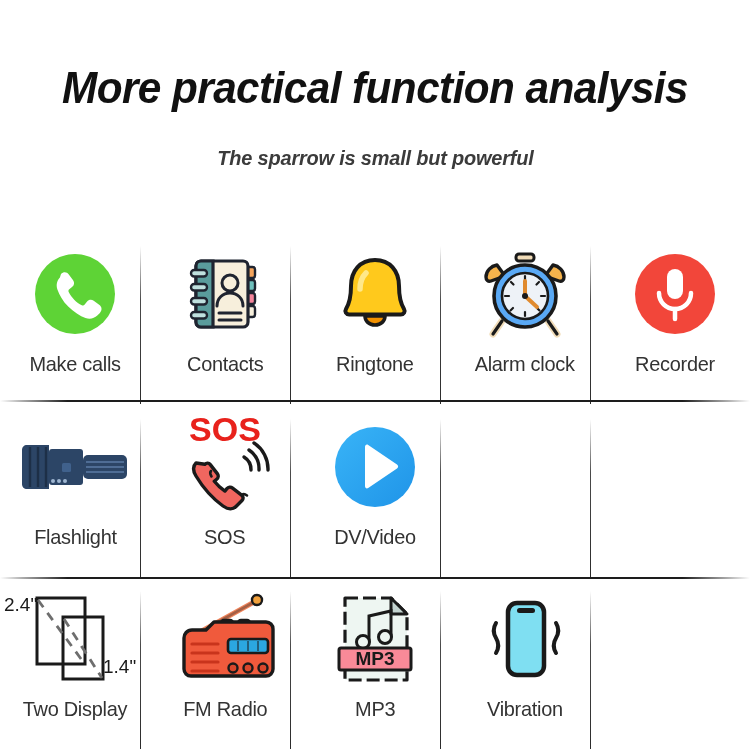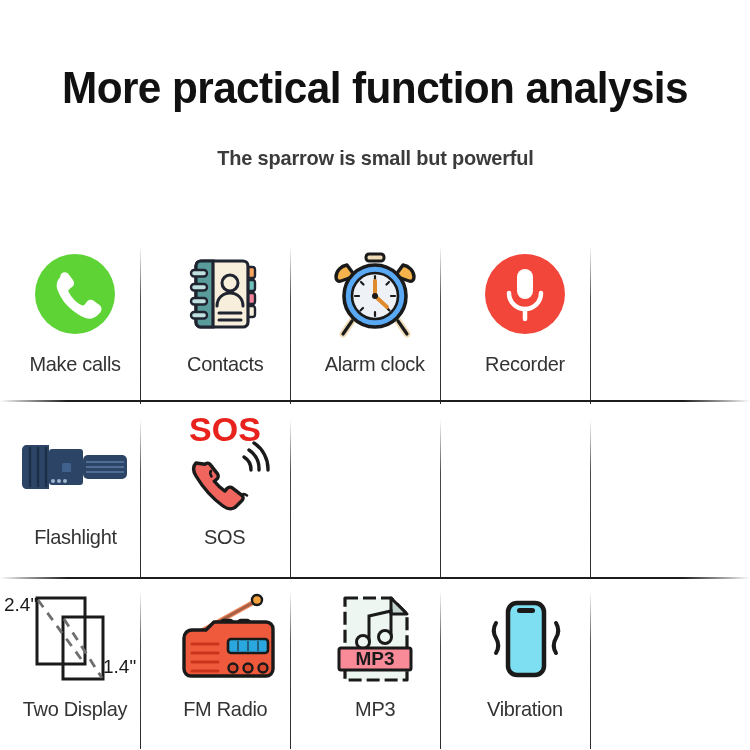--- a/index.html
+++ b/index.html
@@ -21,20 +21,21 @@
 
   
   .header {
     position: absolute;
     top: 0; left: 0;
     width: 750px;
     height: 232px;
     display: flex;
     flex-direction: column;
     align-items: center;
+    font-style: italic;
   }
   .title {
     margin-top: 62px;
     font-size: 45px;
     font-weight: 700;
     color: #111111;
     letter-spacing: -0.6px;
     white-space: nowrap;
     transform: scaleX(0.94);
     transform-origin: center;
@@ -170,20 +171,30 @@
             </g>
             <circle cx="53" cy="37" r="8" fill="none" stroke="#1f2430" stroke-width="3"></circle>
             <path d="M40 60c0-8 6-13 13-13s13 5 13 13" fill="none" stroke="#1f2430" stroke-width="3" stroke-linecap="round"></path>
             <line x1="42" y1="67" x2="64" y2="67" stroke="#1f2430" stroke-width="3" stroke-linecap="round"></line>
             <line x1="42" y1="74" x2="64" y2="74" stroke="#1f2430" stroke-width="3" stroke-linecap="round"></line>
           </svg>
         </div>
         <div class="cell-label">Contacts</div>
       </div>
 
+      <div class="cell">
+        <div class="icon-wrap">
+          <svg width="94" height="94" viewBox="0 0 94 94">
+            <path d="M47 78c-6 0-10-4-10-9h20c0 5-4 9-10 9z" fill="#f29100" stroke="#1a1a1a" stroke-width="3.6" stroke-linejoin="round"></path>
+            <path d="M47 13c-15 0-24 11-24 26 0 12-2 18-5 23-1.6 2.6.2 5.5 3.2 5.5h51.6c3 0 4.8-2.9 3.2-5.5-3-5-5-11-5-23 0-15-9-26-24-26z" fill="#ffc91c" stroke="#1a1a1a" stroke-width="4" stroke-linejoin="round"></path>
+            <path d="M38 26c-4 4-6 10-6 16" fill="none" stroke="#ffe88a" stroke-width="5.5" stroke-linecap="round"></path>
+          </svg>
+        </div>
+        <div class="cell-label">Ringtone</div>
+      </div>
 
       <div class="cell">
         <div class="icon-wrap">
           <svg width="98" height="98" viewBox="0 0 98 98">
             <path d="M21 20c-6 1-11 6-11 12 0 3 2 5 5 4l14-5z" fill="#f7b44c" stroke="#1a1a1a" stroke-width="3.4" stroke-linejoin="round"></path>
             <path d="M77 20c6 1 11 6 11 12 0 3-2 5-5 4l-14-5z" fill="#f7b44c" stroke="#1a1a1a" stroke-width="3.4" stroke-linejoin="round"></path>
             <path d="M26 76 17 89" stroke="#f1dcb8" stroke-width="7" stroke-linecap="round"></path>
             <path d="M26 76 17 89" stroke="#1a1a1a" stroke-width="3.2" stroke-linecap="round" fill="none"></path>
             <path d="M72 76 81 89" stroke="#f1dcb8" stroke-width="7" stroke-linecap="round"></path>
             <path d="M72 76 81 89" stroke="#1a1a1a" stroke-width="3.2" stroke-linecap="round" fill="none"></path>
@@ -267,20 +278,35 @@
             <path d="M41 60c-1 1-1 3 .5 5.5" fill="none" stroke="#1a1a1a" stroke-width="2.6" stroke-linecap="round"></path>
             <path d="M72 84c1-1 3-1 5 .5" fill="none" stroke="#1a1a1a" stroke-width="2.6" stroke-linecap="round"></path>
             <path d="M74 46a15 15 0 0 1 7 13" fill="none" stroke="#1a1a1a" stroke-width="3.4" stroke-linecap="round"></path>
             <path d="M79 39a23 23 0 0 1 10 20" fill="none" stroke="#1a1a1a" stroke-width="3.4" stroke-linecap="round"></path>
             <path d="M84 32a31 31 0 0 1 14 27" fill="none" stroke="#1a1a1a" stroke-width="3.4" stroke-linecap="round"></path>
           </svg>
         </div>
         <div class="cell-label">SOS</div>
       </div>
 
+      <div class="cell">
+        <div class="icon-wrap">
+          <svg width="100" height="100" viewBox="0 0 100 100">
+            <defs>
+              <linearGradient id="vidg" x1="0" y1="0" x2="1" y2="1">
+                <stop offset="0" stop-color="#39b4f7"></stop>
+                <stop offset="1" stop-color="#1f94e8"></stop>
+              </linearGradient>
+            </defs>
+            <circle cx="50" cy="50" r="40" fill="url(#vidg)"></circle>
+            <path d="M40 30c0-2 1.6-3 3.2-2L72 47.5c1.5 1 1.5 3 0 4L43.2 71c-1.6 1-3.2 0-3.2-2z" fill="#ffffff"></path>
+          </svg>
+        </div>
+        <div class="cell-label">DV/Video</div>
+      </div>
 
       <div class="vdiv v1"></div>
       <div class="vdiv v2"></div>
       <div class="vdiv v3"></div>
       <div class="vdiv v4"></div>
     </div>
 
     <div class="hdiv h2"></div>
 
     <div class="row">

